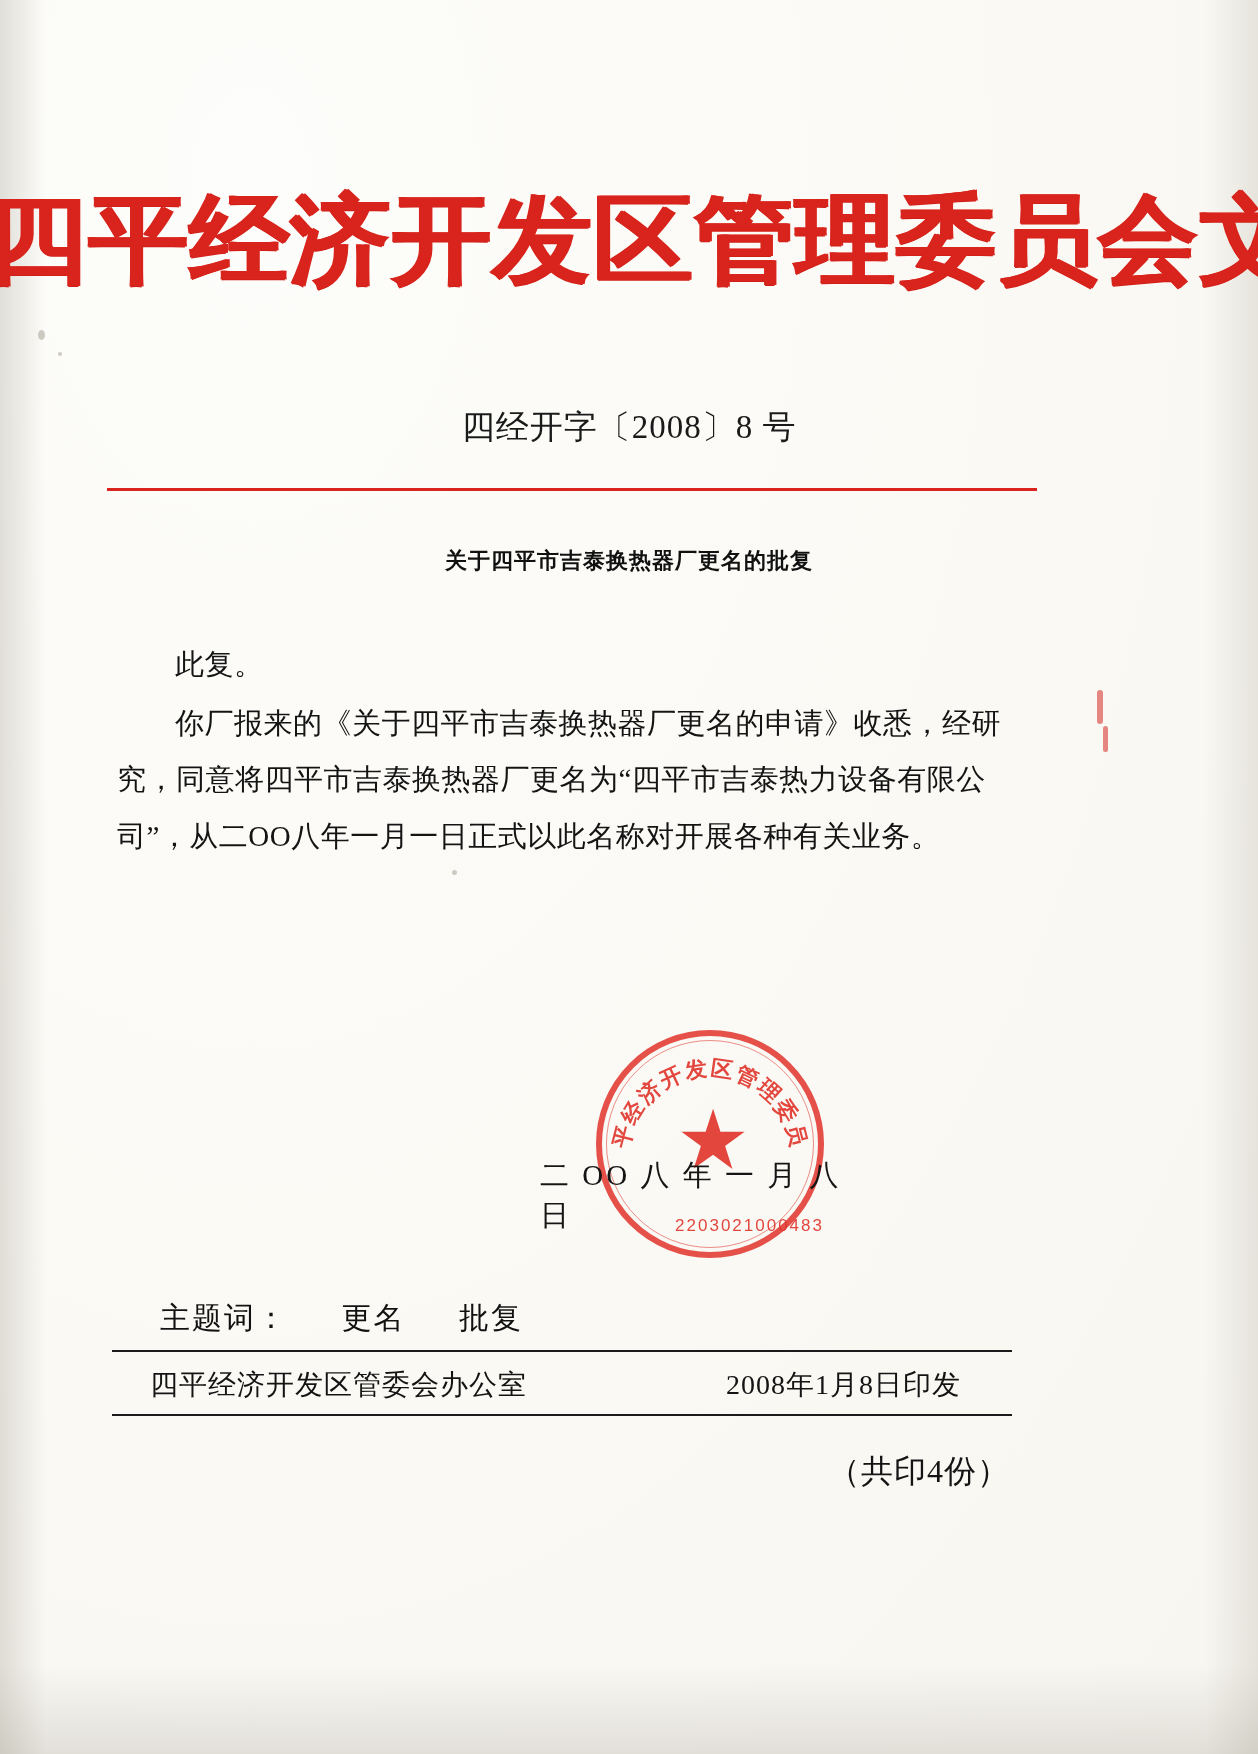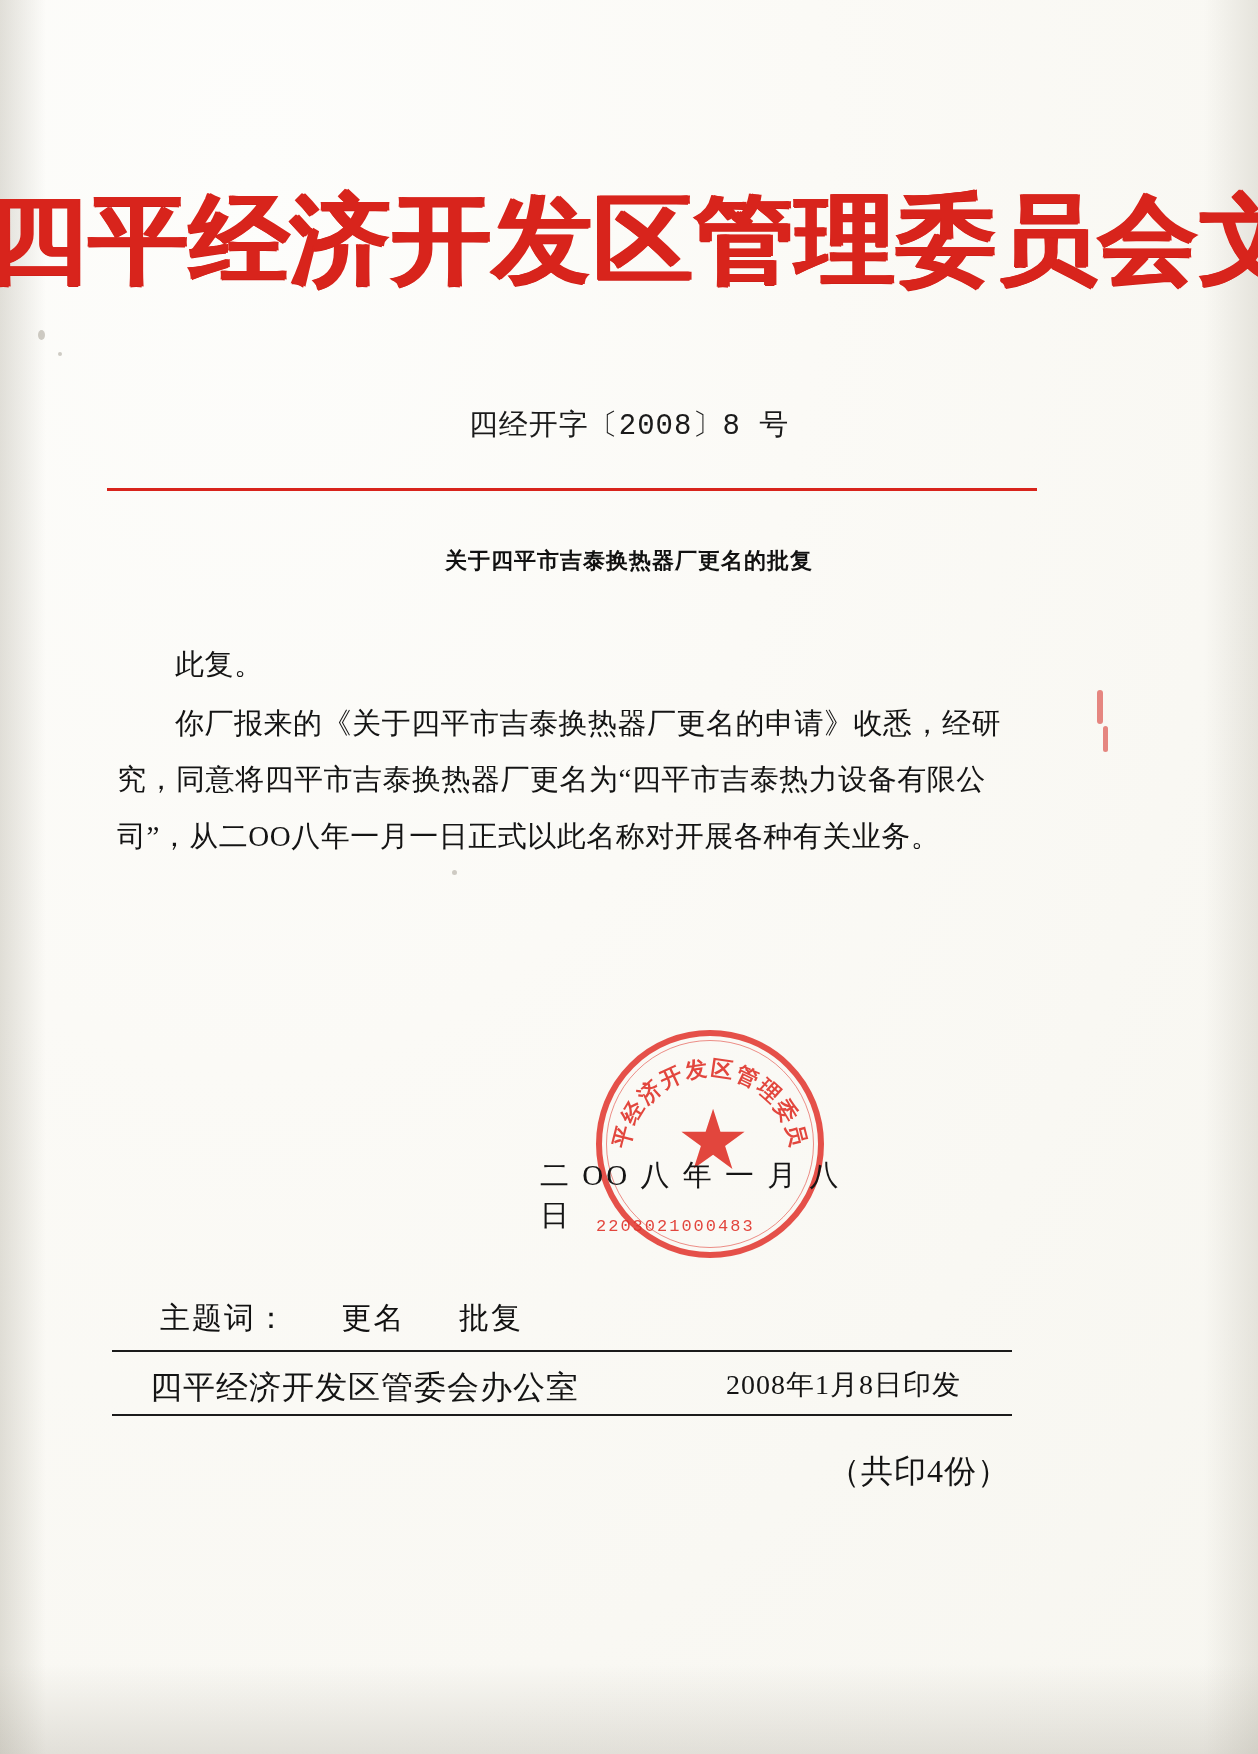--- a/index.html
+++ b/index.html
@@ -79,24 +79,23 @@
       0 1px 0 #cf1f18;
     transform: scaleX(1.02);
   }
 
   .doc-number {
     position: absolute;
     top: 405px;
     left: 0;
     width: 100%;
     text-align: center;
-    font-size: 29px;
+    font-size: 33px;
     color: #1a1a1a;
     letter-spacing: 1px;
-    font-family: Liberation Mono, monospace;
   }
 
   .red-rule {
     position: absolute;
     top: 488px;
     left: 107px;
     width: 930px;
     height: 3px;
     background: #d8241c;
   }
@@ -177,23 +176,23 @@
     font-family: "DejaVu Sans", "Liberation Sans", sans-serif;
     font-weight: bold;
     letter-spacing: 2px;
     opacity: 0.9;
   }
   .seal-code {
     position: absolute;
     left: 0;
     bottom: 22px;
     width: 100%;
-    text-align: left;
+    text-align: right;
     color: #e0332a;
-    font-family: Liberation Mono, monospace;
+    font-family: Liberation Sans, sans-serif;
     font-size: 17px;
     letter-spacing: 2px;
     opacity: 0.9;
   }
 
   .sign-date {
     position: absolute;
     top: 1156px;
     left: 540px;
     width: 340px;
@@ -229,21 +228,21 @@
     top: 1414px;
     left: 112px;
     width: 900px;
     height: 2px;
     background: #1b1b1b;
   }
   .footer-left {
     position: absolute;
     top: 1366px;
     left: 150px;
-    font-size: 32px;
+    font-size: 28px;
     color: #141414;
     letter-spacing: 1px;
     text-align: right;
   }
   .footer-right {
     position: absolute;
     top: 1366px;
     left: 726px;
     font-size: 28px;
     color: #141414;

